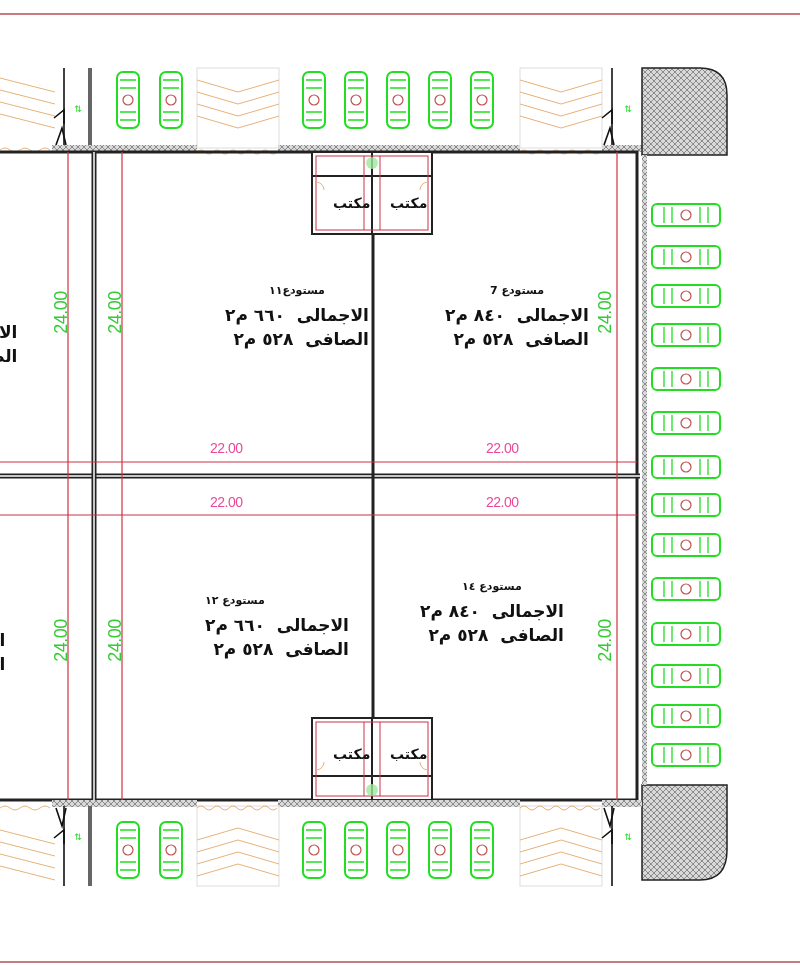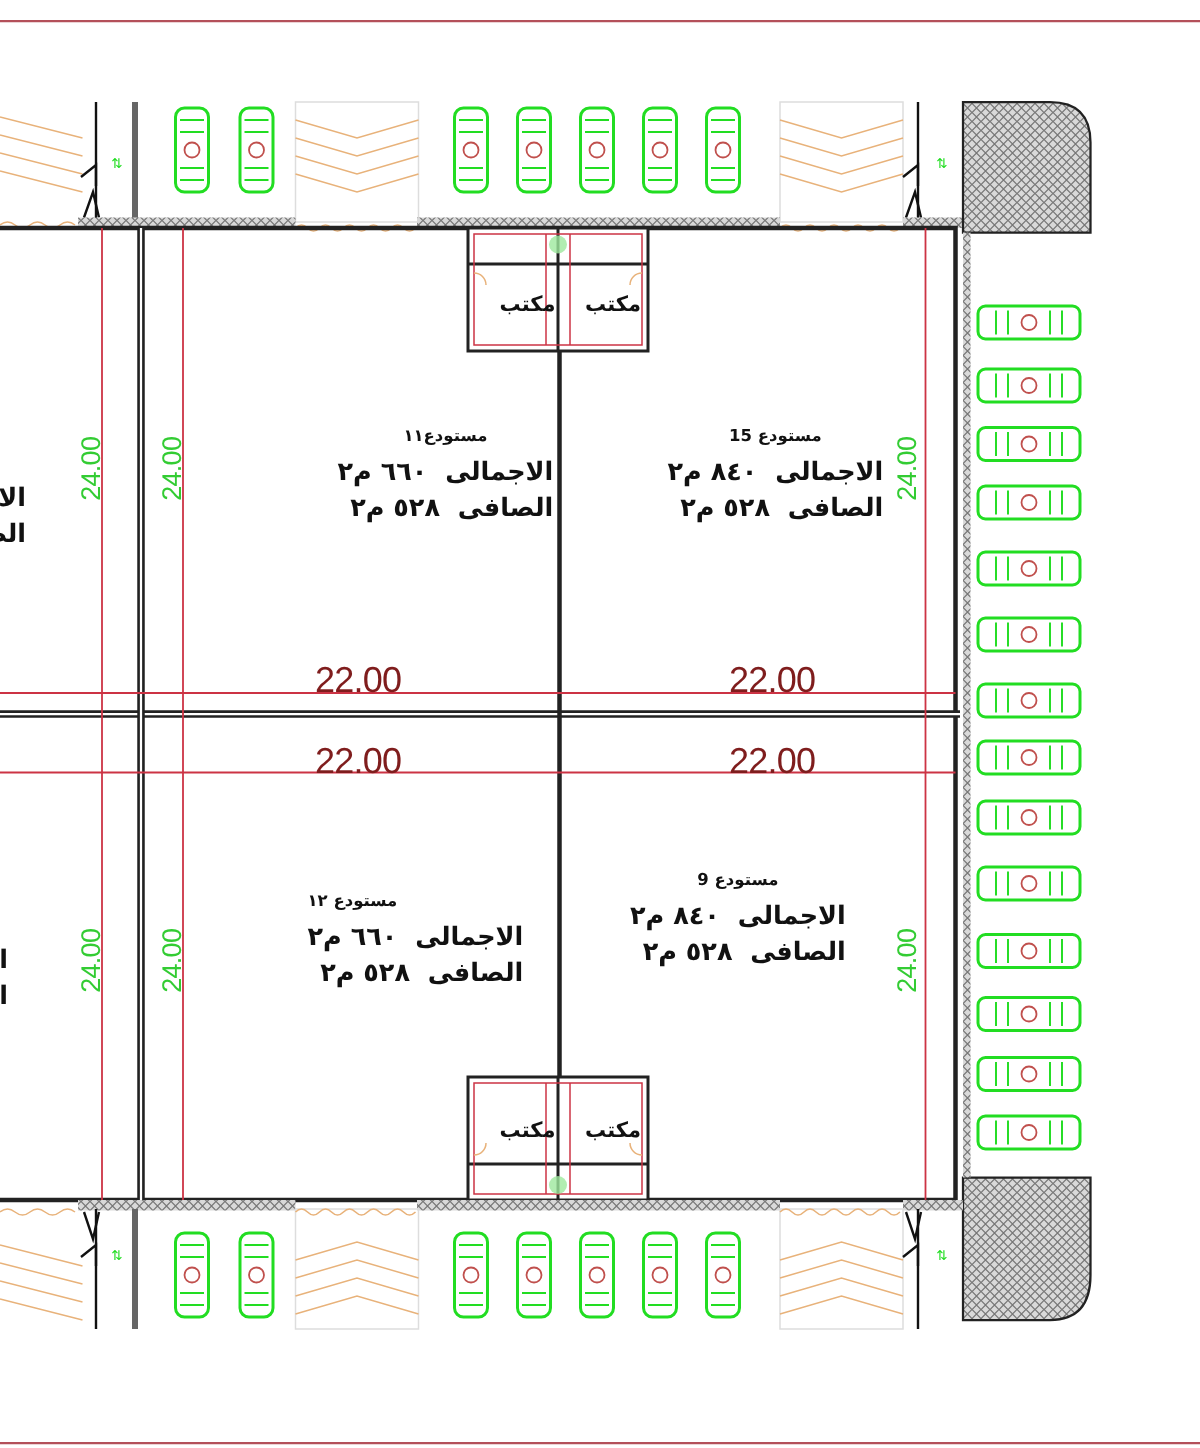--- a/index.html
+++ b/index.html
@@ -2,21 +2,21 @@
 <html><head>
 <meta charset="utf-8">
 <style>
   html, body { margin:0; padding:0; background:#ffffff; }
   body { width:800px; height:965px; overflow:hidden; position:relative; font-family:"DejaVu Sans", sans-serif; }
   svg { position:absolute; left:0; top:0; }
   .lbl { position:absolute; direction:rtl; color:#111; font-family:"DejaVu Sans", sans-serif; font-weight:bold; white-space:nowrap; }
   .title { font-size:11px; }
   .area { font-size:17px; line-height:24px; }
   .office { font-size:14px; position:absolute; direction:rtl; font-weight:bold; color:#111; font-family:"DejaVu Sans", sans-serif; }
-  .dim { position:absolute; color:#7f1d1d; font-family:"Liberation Sans", sans-serif; font-size:24px; letter-spacing:-0.5px; }
+  .dim { position:absolute; color:#ec4899; font-family:"Liberation Sans", sans-serif; font-size:14px; letter-spacing:-0.5px; }
   .dimv { position:absolute; color:#33cc33; font-family:"Liberation Sans", sans-serif; font-size:18px; transform:rotate(-90deg); transform-origin:center; letter-spacing:-0.5px; }
 </style>
 </head>
 <body>
 
 <svg width="800" height="965" viewBox="0 0 800 965">
   <defs>
     <pattern id="hatch" width="6" height="6" patternUnits="userSpaceOnUse">
       <rect width="6" height="6" fill="#d9d9d9"></rect>
       <path d="M0 3 L3 0 L6 3 L3 6 Z" fill="none" stroke="#777" stroke-width="0.8"></path>
@@ -183,33 +183,33 @@
 <div class="office" style="left:333px; top:746px;">مكتب</div>
 <div class="office" style="left:390px; top:746px;">مكتب</div>
 
 <div class="lbl" style="left:225px; top:284px;">
   <div class="title" style="text-align:center; margin-bottom:6px;">مستودع١١</div>
   <div class="area"><span>الاجمالى</span>&nbsp;&nbsp;<span>٦٦٠ م٢</span></div>
   <div class="area"><span>الصافى</span>&nbsp;&nbsp;<span>٥٢٨ م٢</span></div>
 </div>
 
 <div class="lbl" style="left:445px; top:284px;">
-  <div class="title" style="text-align:center; margin-bottom:6px;">مستودع 15</div>
+  <div class="title" style="text-align:center; margin-bottom:6px;">مستودع 7</div>
   <div class="area"><span>الاجمالى</span>&nbsp;&nbsp;<span>٨٤٠ م٢</span></div>
   <div class="area"><span>الصافى</span>&nbsp;&nbsp;<span>٥٢٨ م٢</span></div>
 </div>
 
 <div class="lbl" style="left:205px; top:594px;">
   <div class="title" style="text-align:left; margin-bottom:6px;">مستودع ١٢</div>
   <div class="area"><span>الاجمالى</span>&nbsp;&nbsp;<span>٦٦٠ م٢</span></div>
   <div class="area"><span>الصافى</span>&nbsp;&nbsp;<span>٥٢٨ م٢</span></div>
 </div>
 
 <div class="lbl" style="left:420px; top:580px;">
-  <div class="title" style="text-align:center; margin-bottom:6px;">مستودع 9</div>
+  <div class="title" style="text-align:center; margin-bottom:6px;">مستودع ١٤</div>
   <div class="area"><span>الاجمالى</span>&nbsp;&nbsp;<span>٨٤٠ م٢</span></div>
   <div class="area"><span>الصافى</span>&nbsp;&nbsp;<span>٥٢٨ م٢</span></div>
 </div>
 
 <div class="lbl area" style="left:-18px; top:320px;">
   <div>الاج</div>
   <div>الص</div>
 </div>
 <div class="lbl area" style="left:-30px; top:628px;">
   <div>الاج</div>

